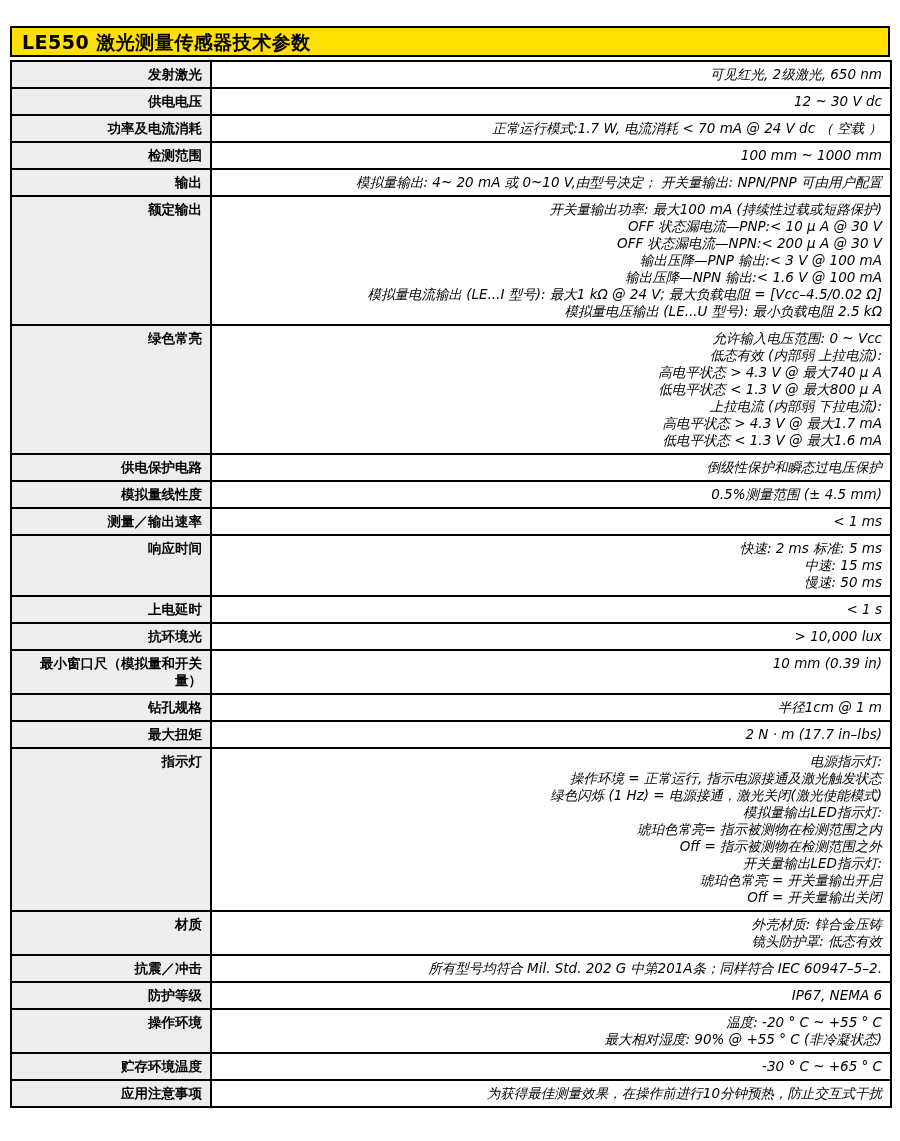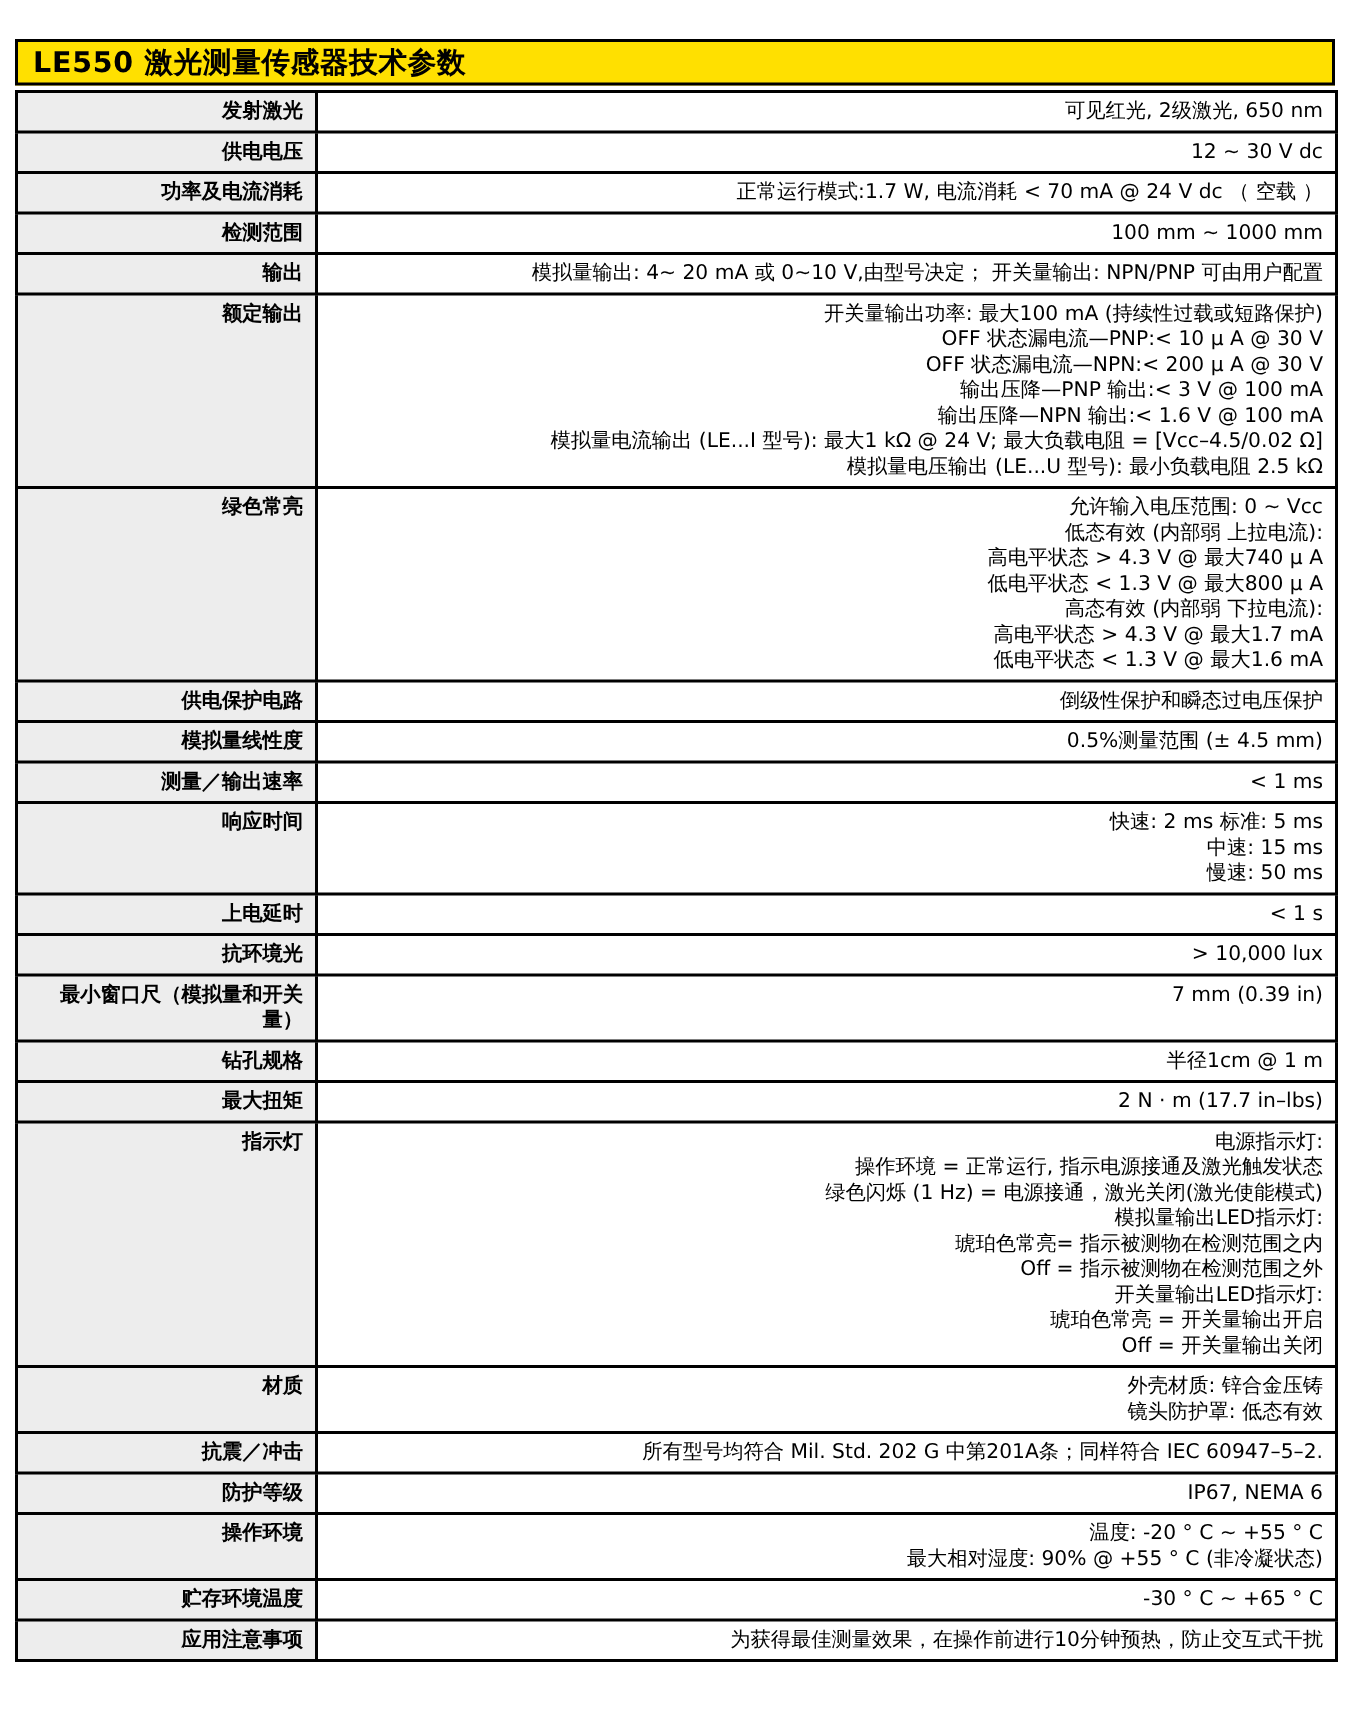--- a/index.html
+++ b/index.html
@@ -51,21 +51,21 @@
     text-align:right;
   }
   td.row-label{
     background:var(--label-bg);
     font-weight:bold;
     white-space:normal;
   }
   td.row-value{
     background:#ffffff;
   }
-  td .line{min-height:17px;}
+  td .line{min-height:17px;font-style:italic;}
 </style>
 </head>
 <body>
 
 <div class="sheet">
 
   <div class="title-bar">LE550 激光测量传感器技术参数</div>
 
   <table class="spec">
     <colgroup>
@@ -115,21 +115,21 @@
             <div class="line">模拟量电压输出 (LE...U 型号): 最小负载电阻 2.5 kΩ</div>
           </td>
       </tr>
       <tr>
         <td class="row-label">绿色常亮</td>
         <td class="row-value">
             <div class="line">允许输入电压范围: 0 ~ Vcc</div>
             <div class="line">低态有效 (内部弱 上拉电流):</div>
             <div class="line">高电平状态 &gt; 4.3 V @ 最大740 μ A</div>
             <div class="line">低电平状态 &lt; 1.3 V @ 最大800 μ A</div>
-            <div class="line">高态有效 (内部弱 下拉电流):</div>
+            <div class="line">上拉电流 (内部弱 下拉电流):</div>
             <div class="line">高电平状态 &gt; 4.3 V @ 最大1.7 mA</div>
             <div class="line">低电平状态 &lt; 1.3 V @ 最大1.6 mA</div>
           </td>
       </tr>
       <tr>
         <td class="row-label">供电保护电路</td>
         <td class="row-value">
             <div class="line">倒级性保护和瞬态过电压保护</div>
           </td>
       </tr>
@@ -161,21 +161,21 @@
       </tr>
       <tr>
         <td class="row-label">抗环境光</td>
         <td class="row-value">
             <div class="line">&gt; 10,000 lux</div>
           </td>
       </tr>
       <tr>
         <td class="row-label">最小窗口尺（模拟量和开关量）</td>
         <td class="row-value">
-            <div class="line">7 mm (0.39 in)</div>
+            <div class="line">10 mm (0.39 in)</div>
           </td>
       </tr>
       <tr>
         <td class="row-label">钻孔规格</td>
         <td class="row-value">
             <div class="line">半径1cm  @ 1 m</div>
           </td>
       </tr>
       <tr>
         <td class="row-label">最大扭矩</td>

